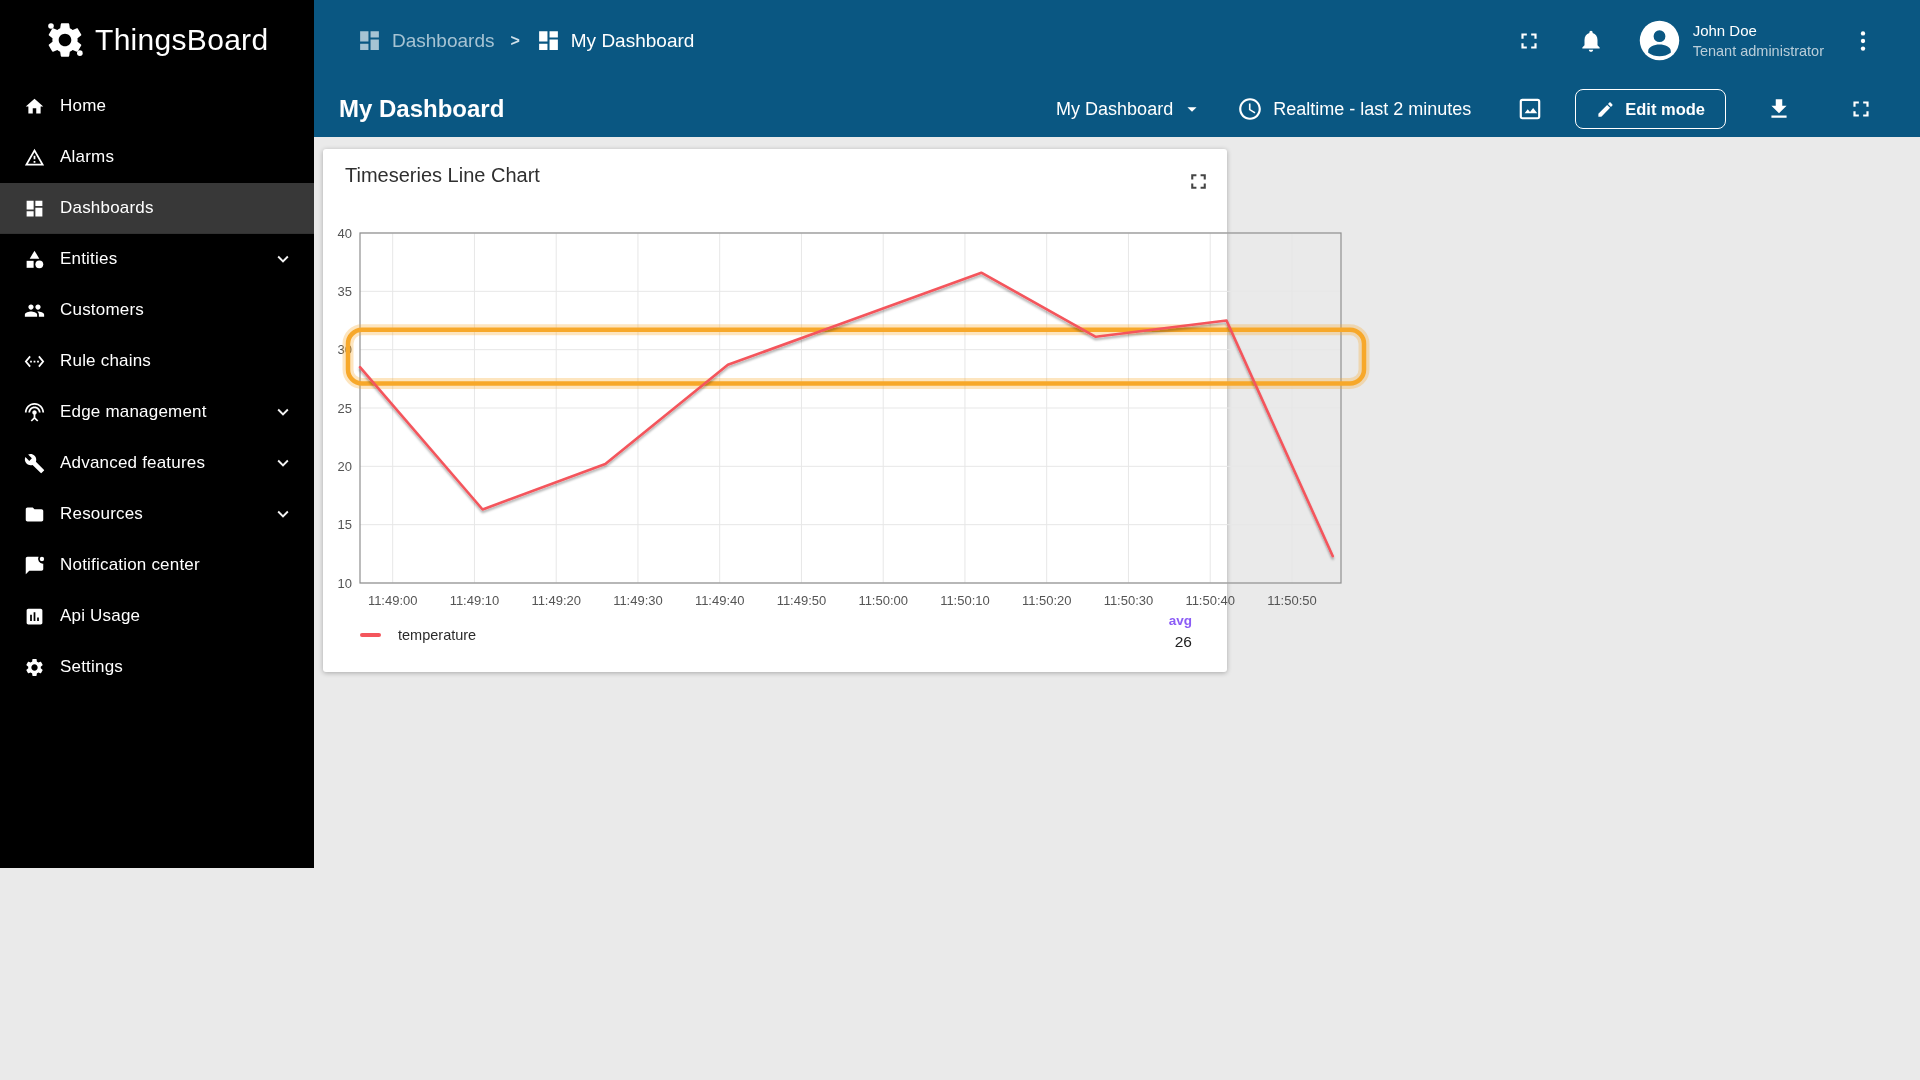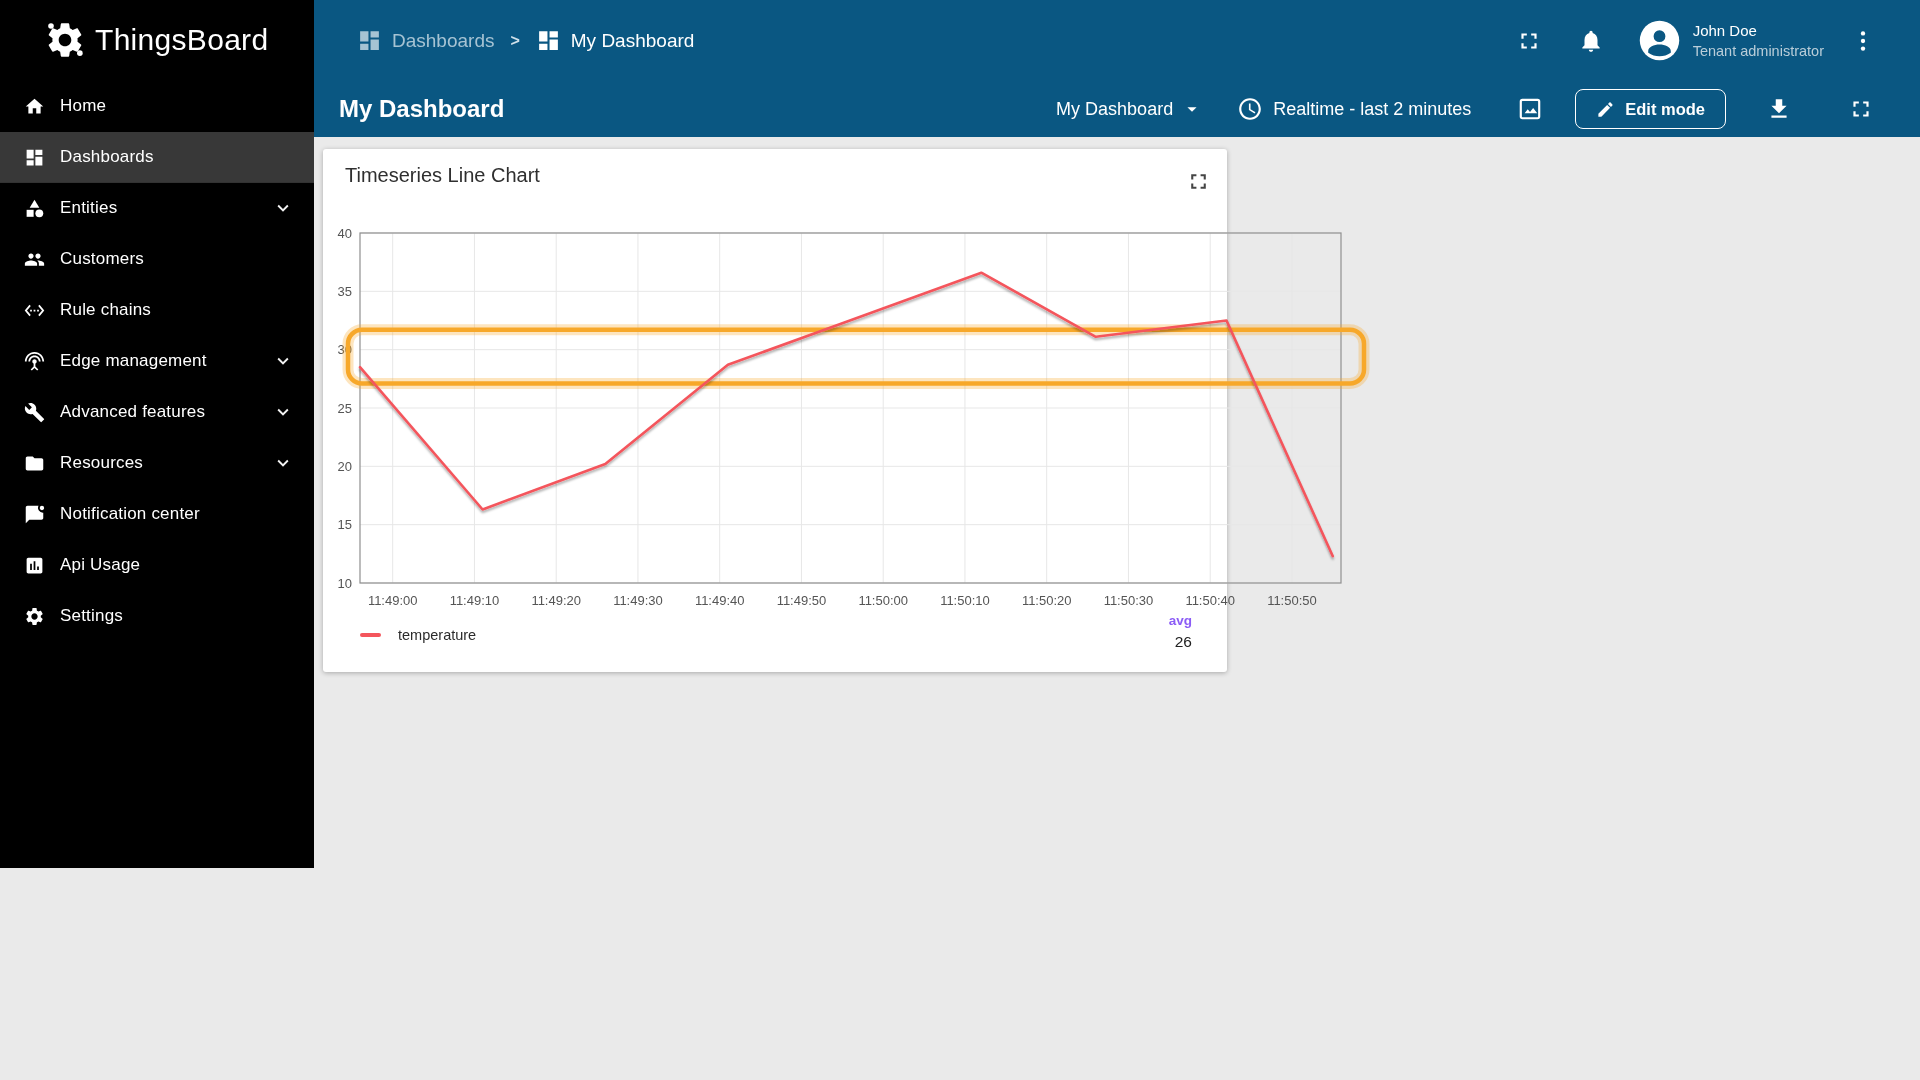--- a/index.html
+++ b/index.html
@@ -76,20 +76,26 @@
         <circle cx="20.5" cy="19.5" r="1.6"></circle>
     </svg>
     <span class="logo-text">ThingsBoard</span>
   </div>
   <div class="menu" id="menu">
       <div class="menu-item">
         <svg viewBox="0 0 24 24" width="21" height="21" fill="#fff">
           <path d="M10 20v-6h4v6h5v-8h3L12 3 2 12h3v8z"></path>
         </svg>
         <span class="mi-label">Home</span>
+      </div>
+      <div class="menu-item">
+        <svg viewBox="0 0 24 24" width="21" height="21" fill="#fff">
+          <path d="M12 5.99 19.53 19H4.47L12 5.99M12 2 1 21h22L12 2zm1 14h-2v2h2v-2zm0-6h-2v4h2v-4z"></path>
+        </svg>
+        <span class="mi-label">Alarms</span>
       </div>
       <div class="menu-item selected">
         <svg viewBox="0 0 24 24" width="21" height="21" fill="#fff">
           <path d="M3 13h8V3H3v10zm0 8h8v-6H3v6zm10 0h8V11h-8v10zm0-18v6h8V3h-8z"></path>
         </svg>
         <span class="mi-label">Dashboards</span>
       </div>
       <div class="menu-item">
         <svg viewBox="0 0 24 24" width="21" height="21" fill="#fff">
           <path d="M12 2l-5.5 9h11L12 2z"></path>

